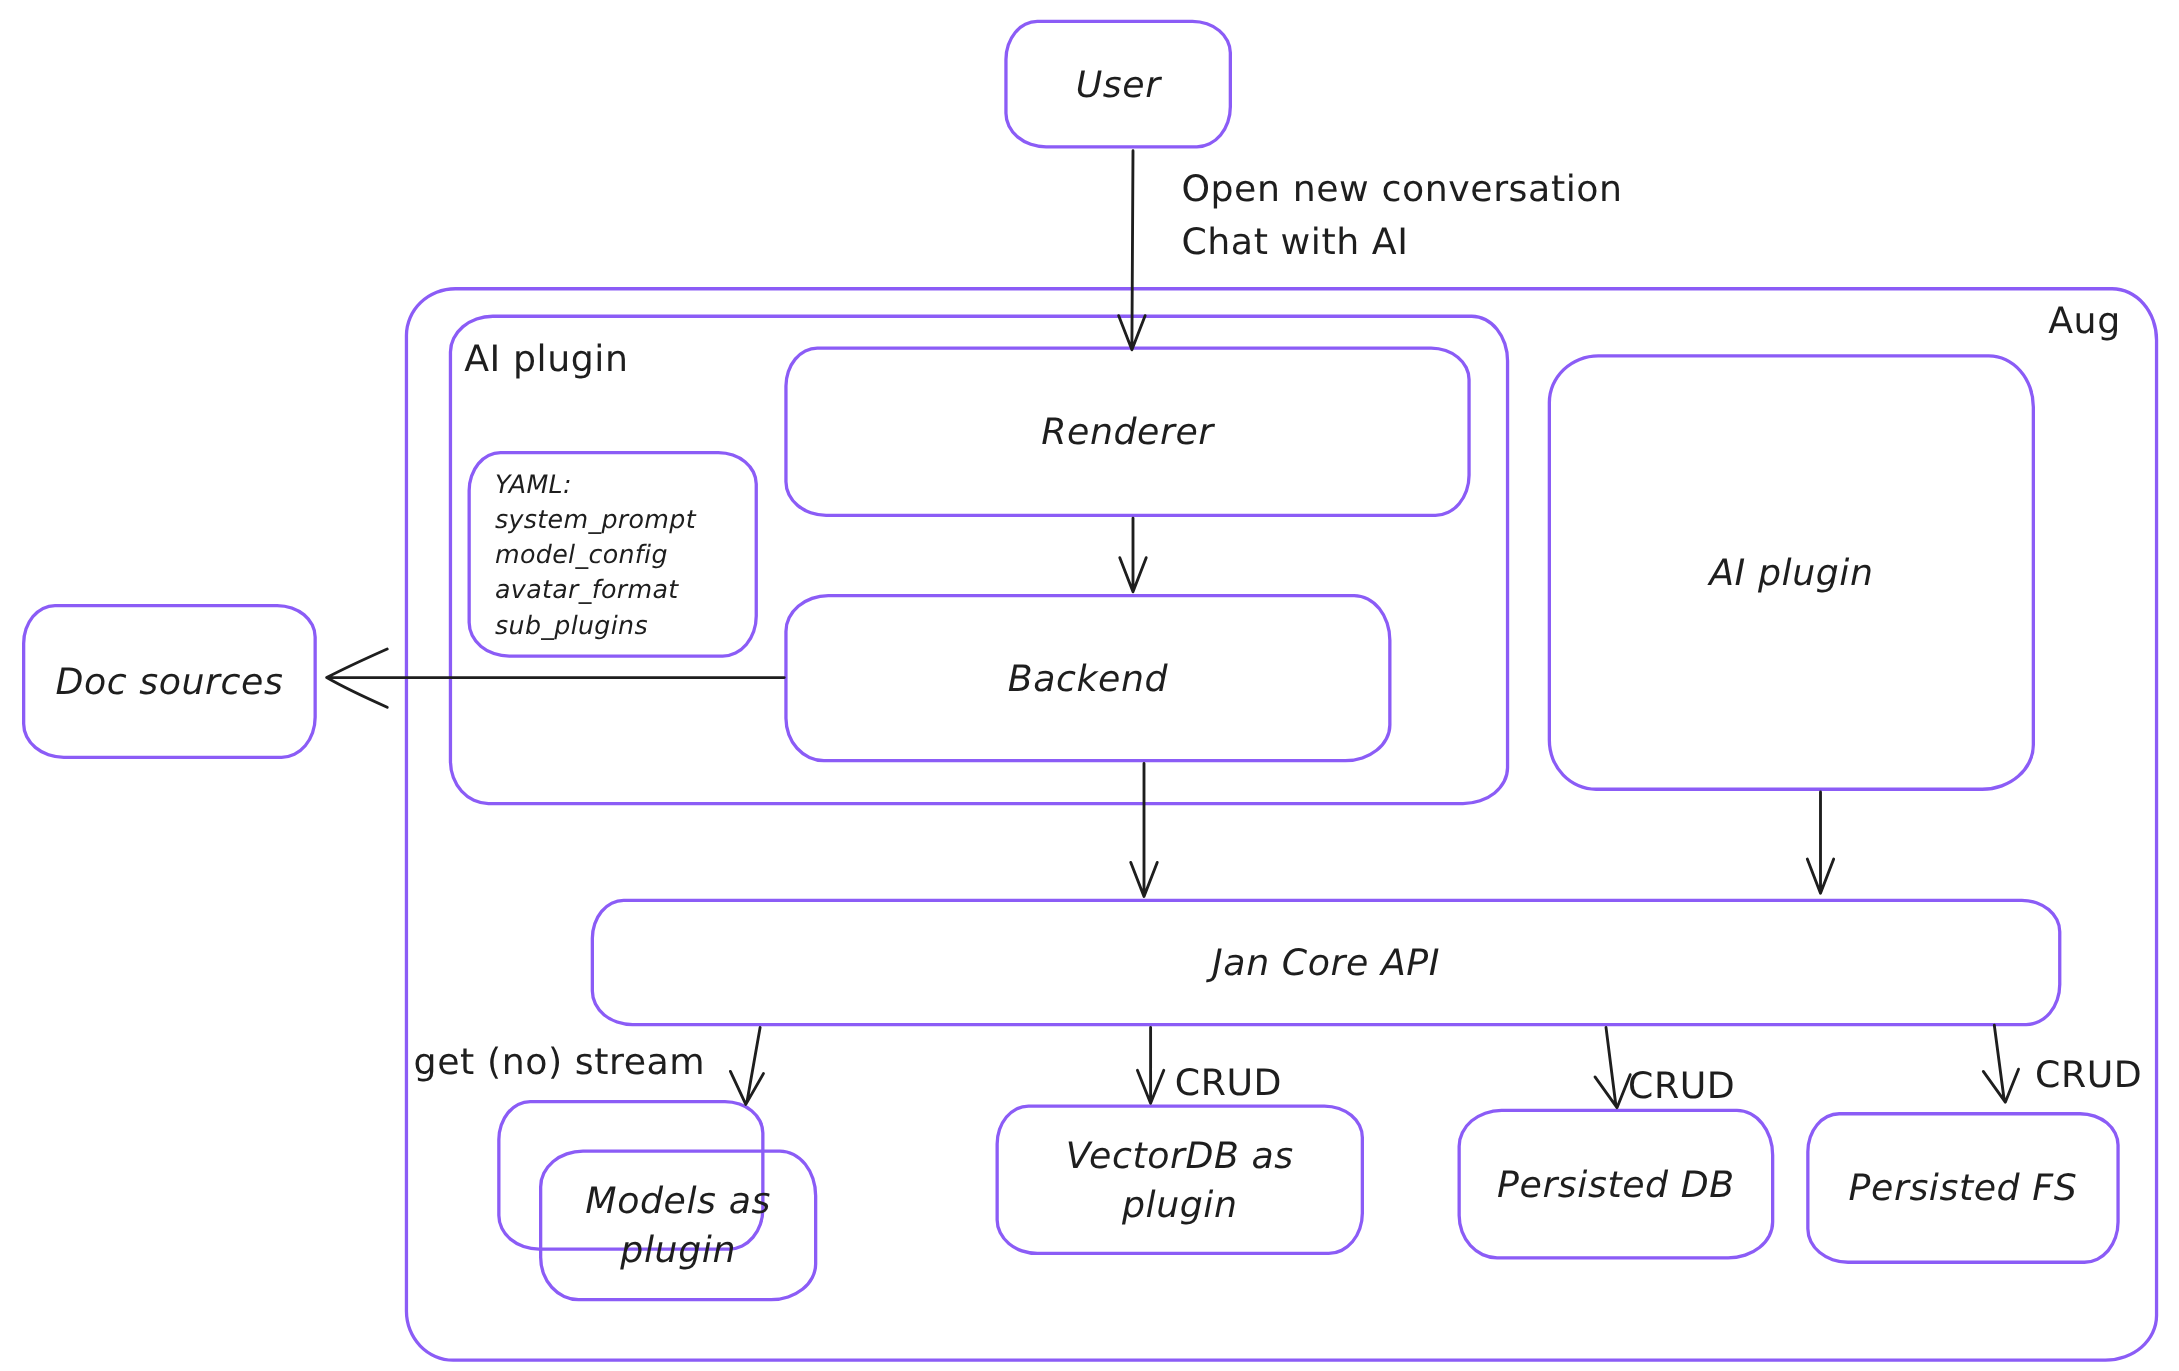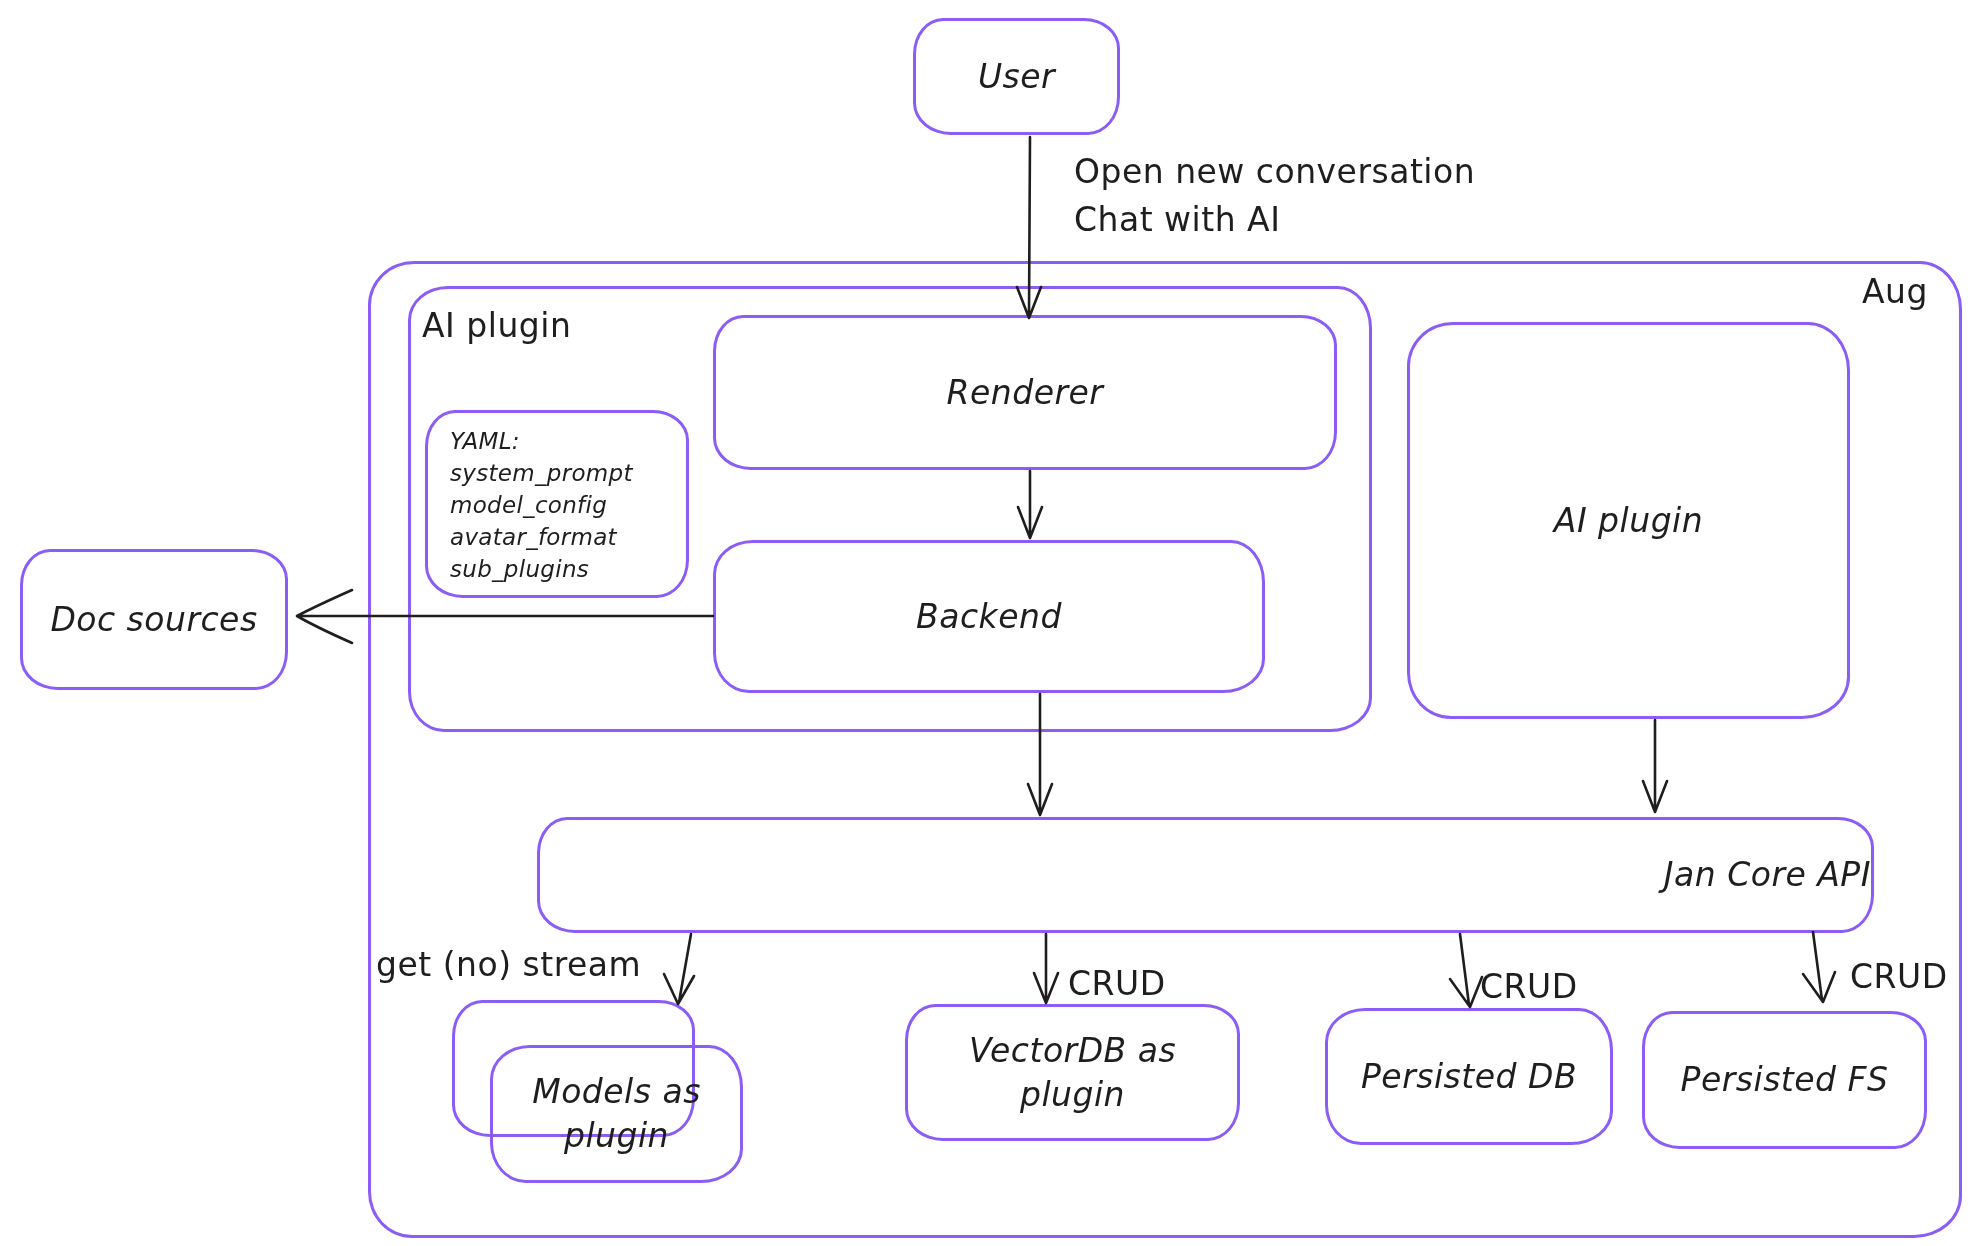--- a/index.html
+++ b/index.html
@@ -81,21 +81,21 @@
   </div>
 
   <div class="box r3" style="left:1407px;top:322px;width:443px;height:397px;">
     <span>AI plugin</span>
   </div>
 
   <div class="box r1" style="left:20px;top:549px;width:268px;height:141px;">
     <span>Doc sources</span>
   </div>
 
-  <div class="box r1" style="left:537px;top:817px;width:1337px;height:116px;justify-content:flex-end;">
+  <div class="box r1" style="left:537px;top:817px;width:1337px;height:116px;">
     <span>Jan Core API</span>
   </div>
 
   <div class="floating-label" style="left:376px;top:941px;">get (no) stream</div>
   <div class="floating-label" style="left:1068px;top:960px;">CRUD</div>
   <div class="floating-label" style="left:1480px;top:963px;">CRUD</div>
   <div class="floating-label" style="left:1850px;top:953px;">CRUD</div>
 
   <div class="box r1" style="left:452px;top:1000px;width:243px;height:137px;"></div>
   <div class="box r2" style="left:490px;top:1032px;width:253px;height:138px;padding:0 20px;margin-top:13px;">

